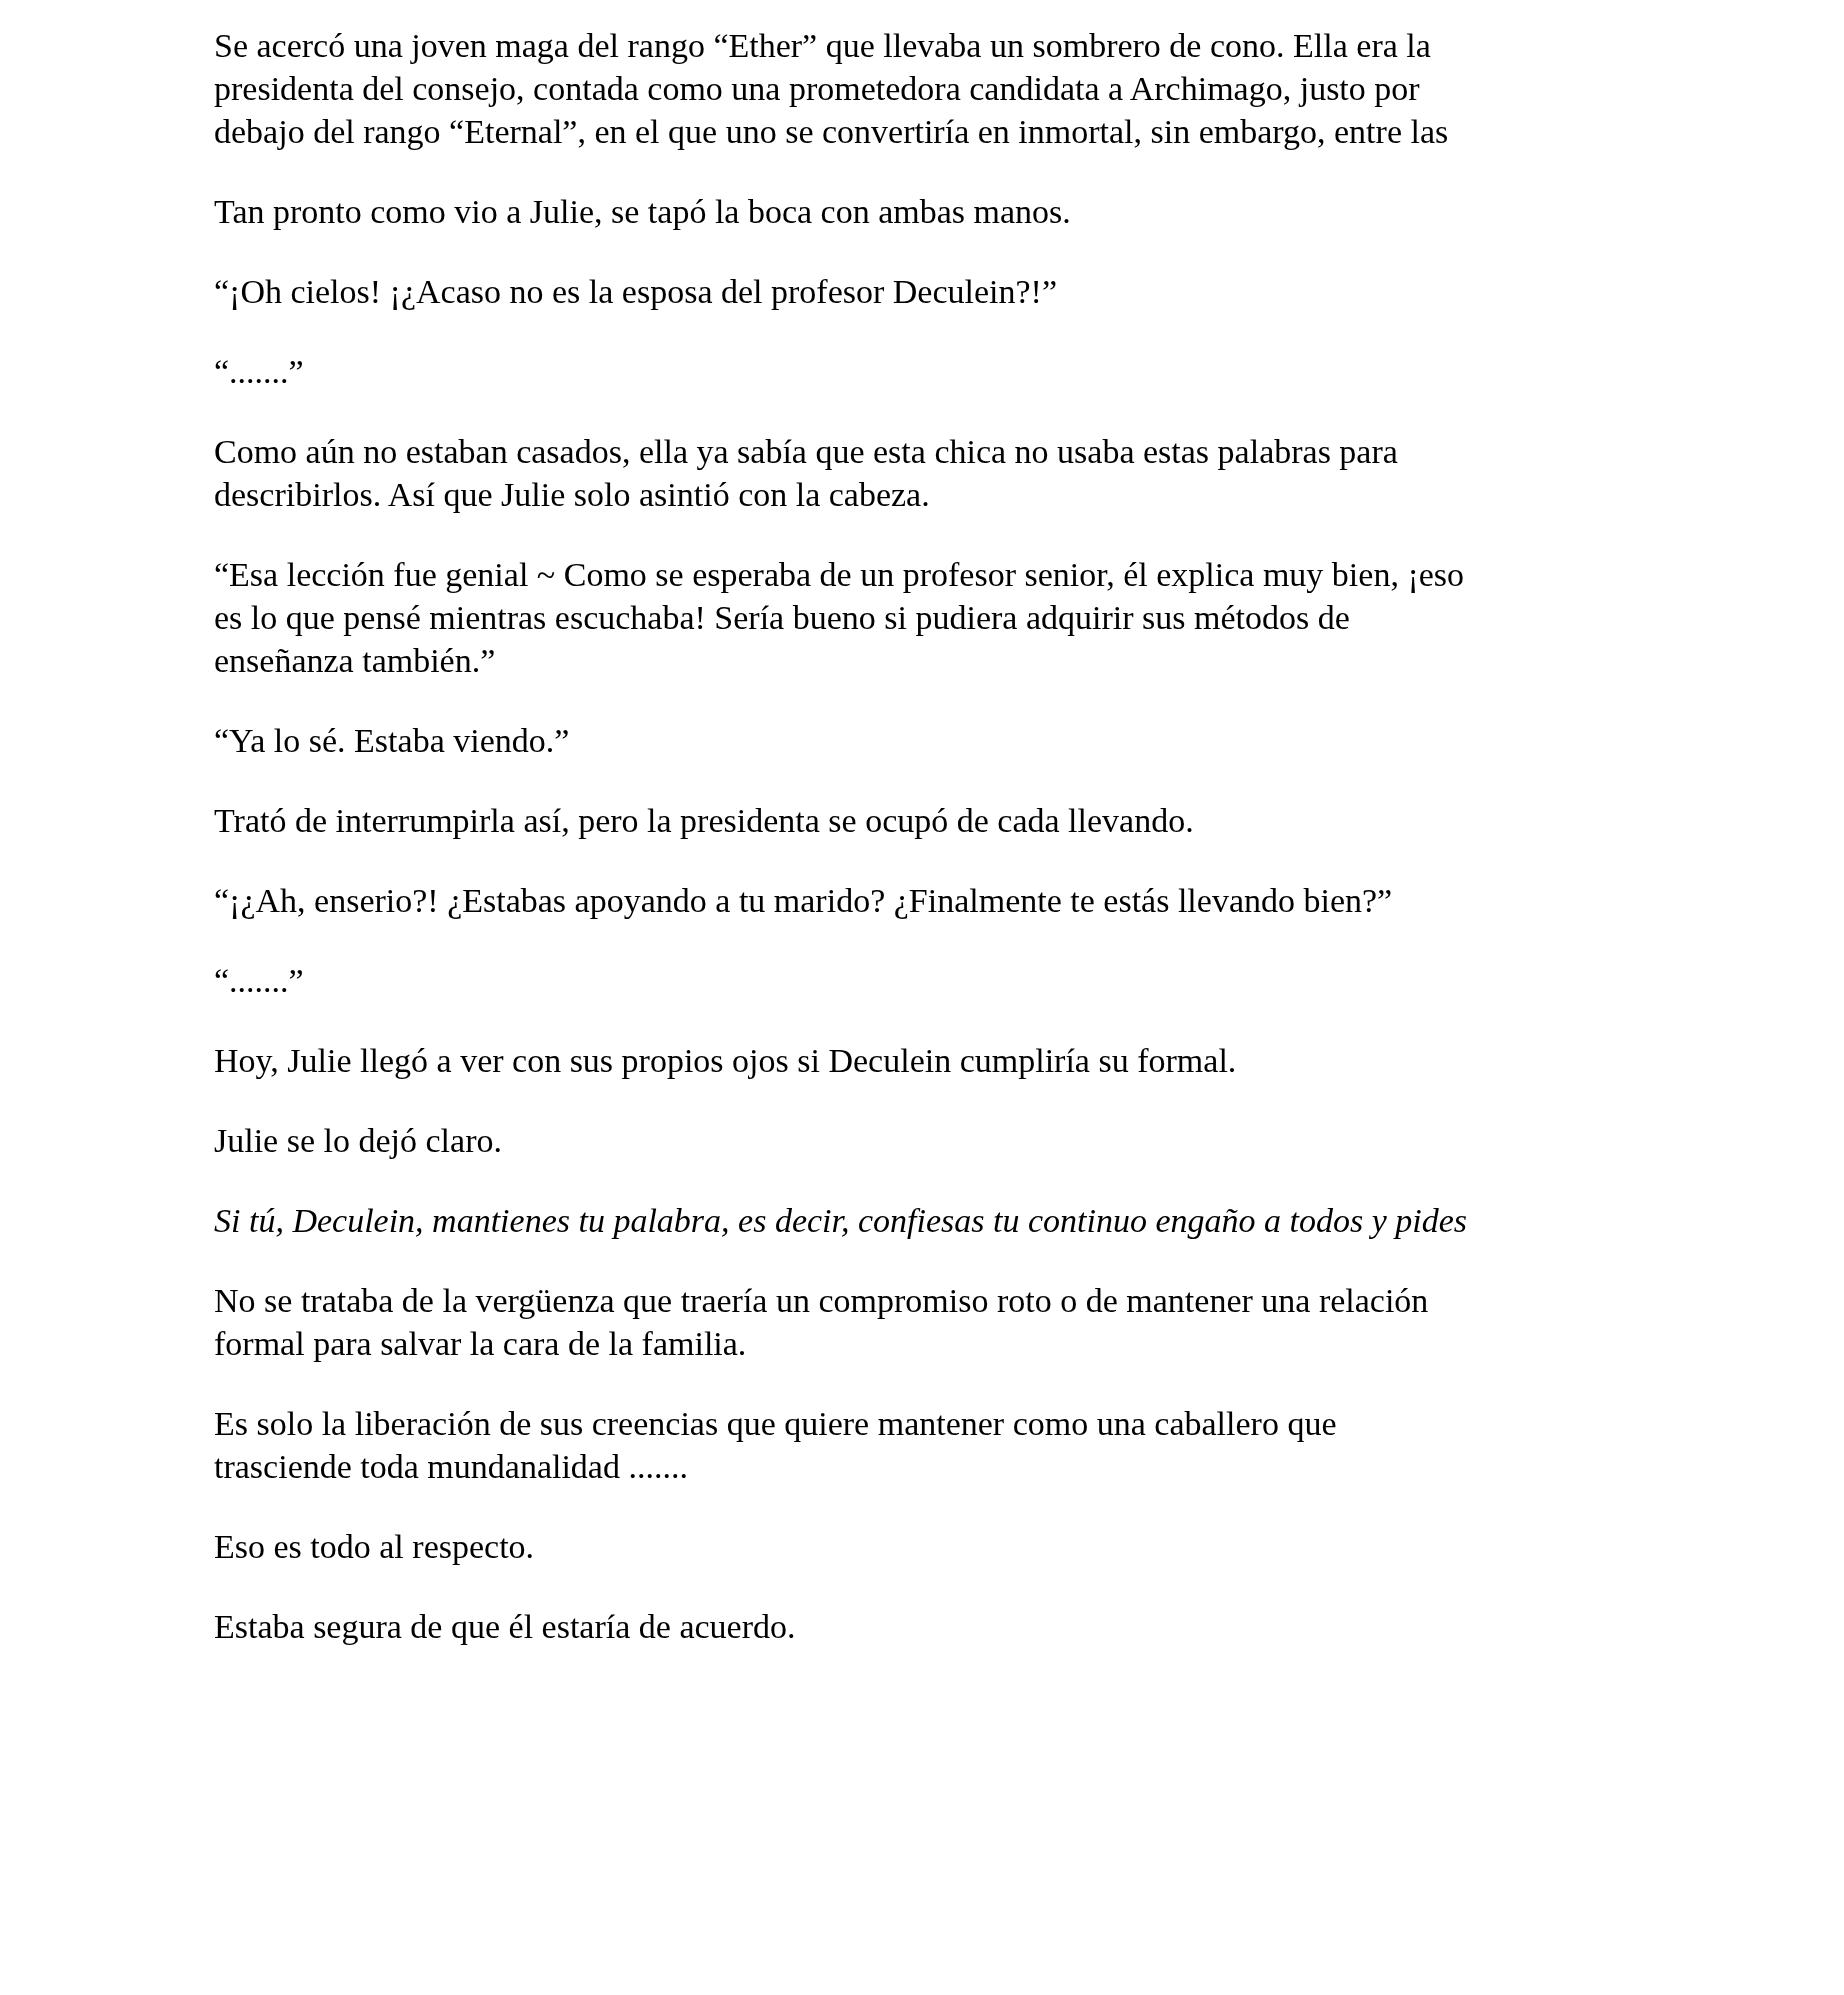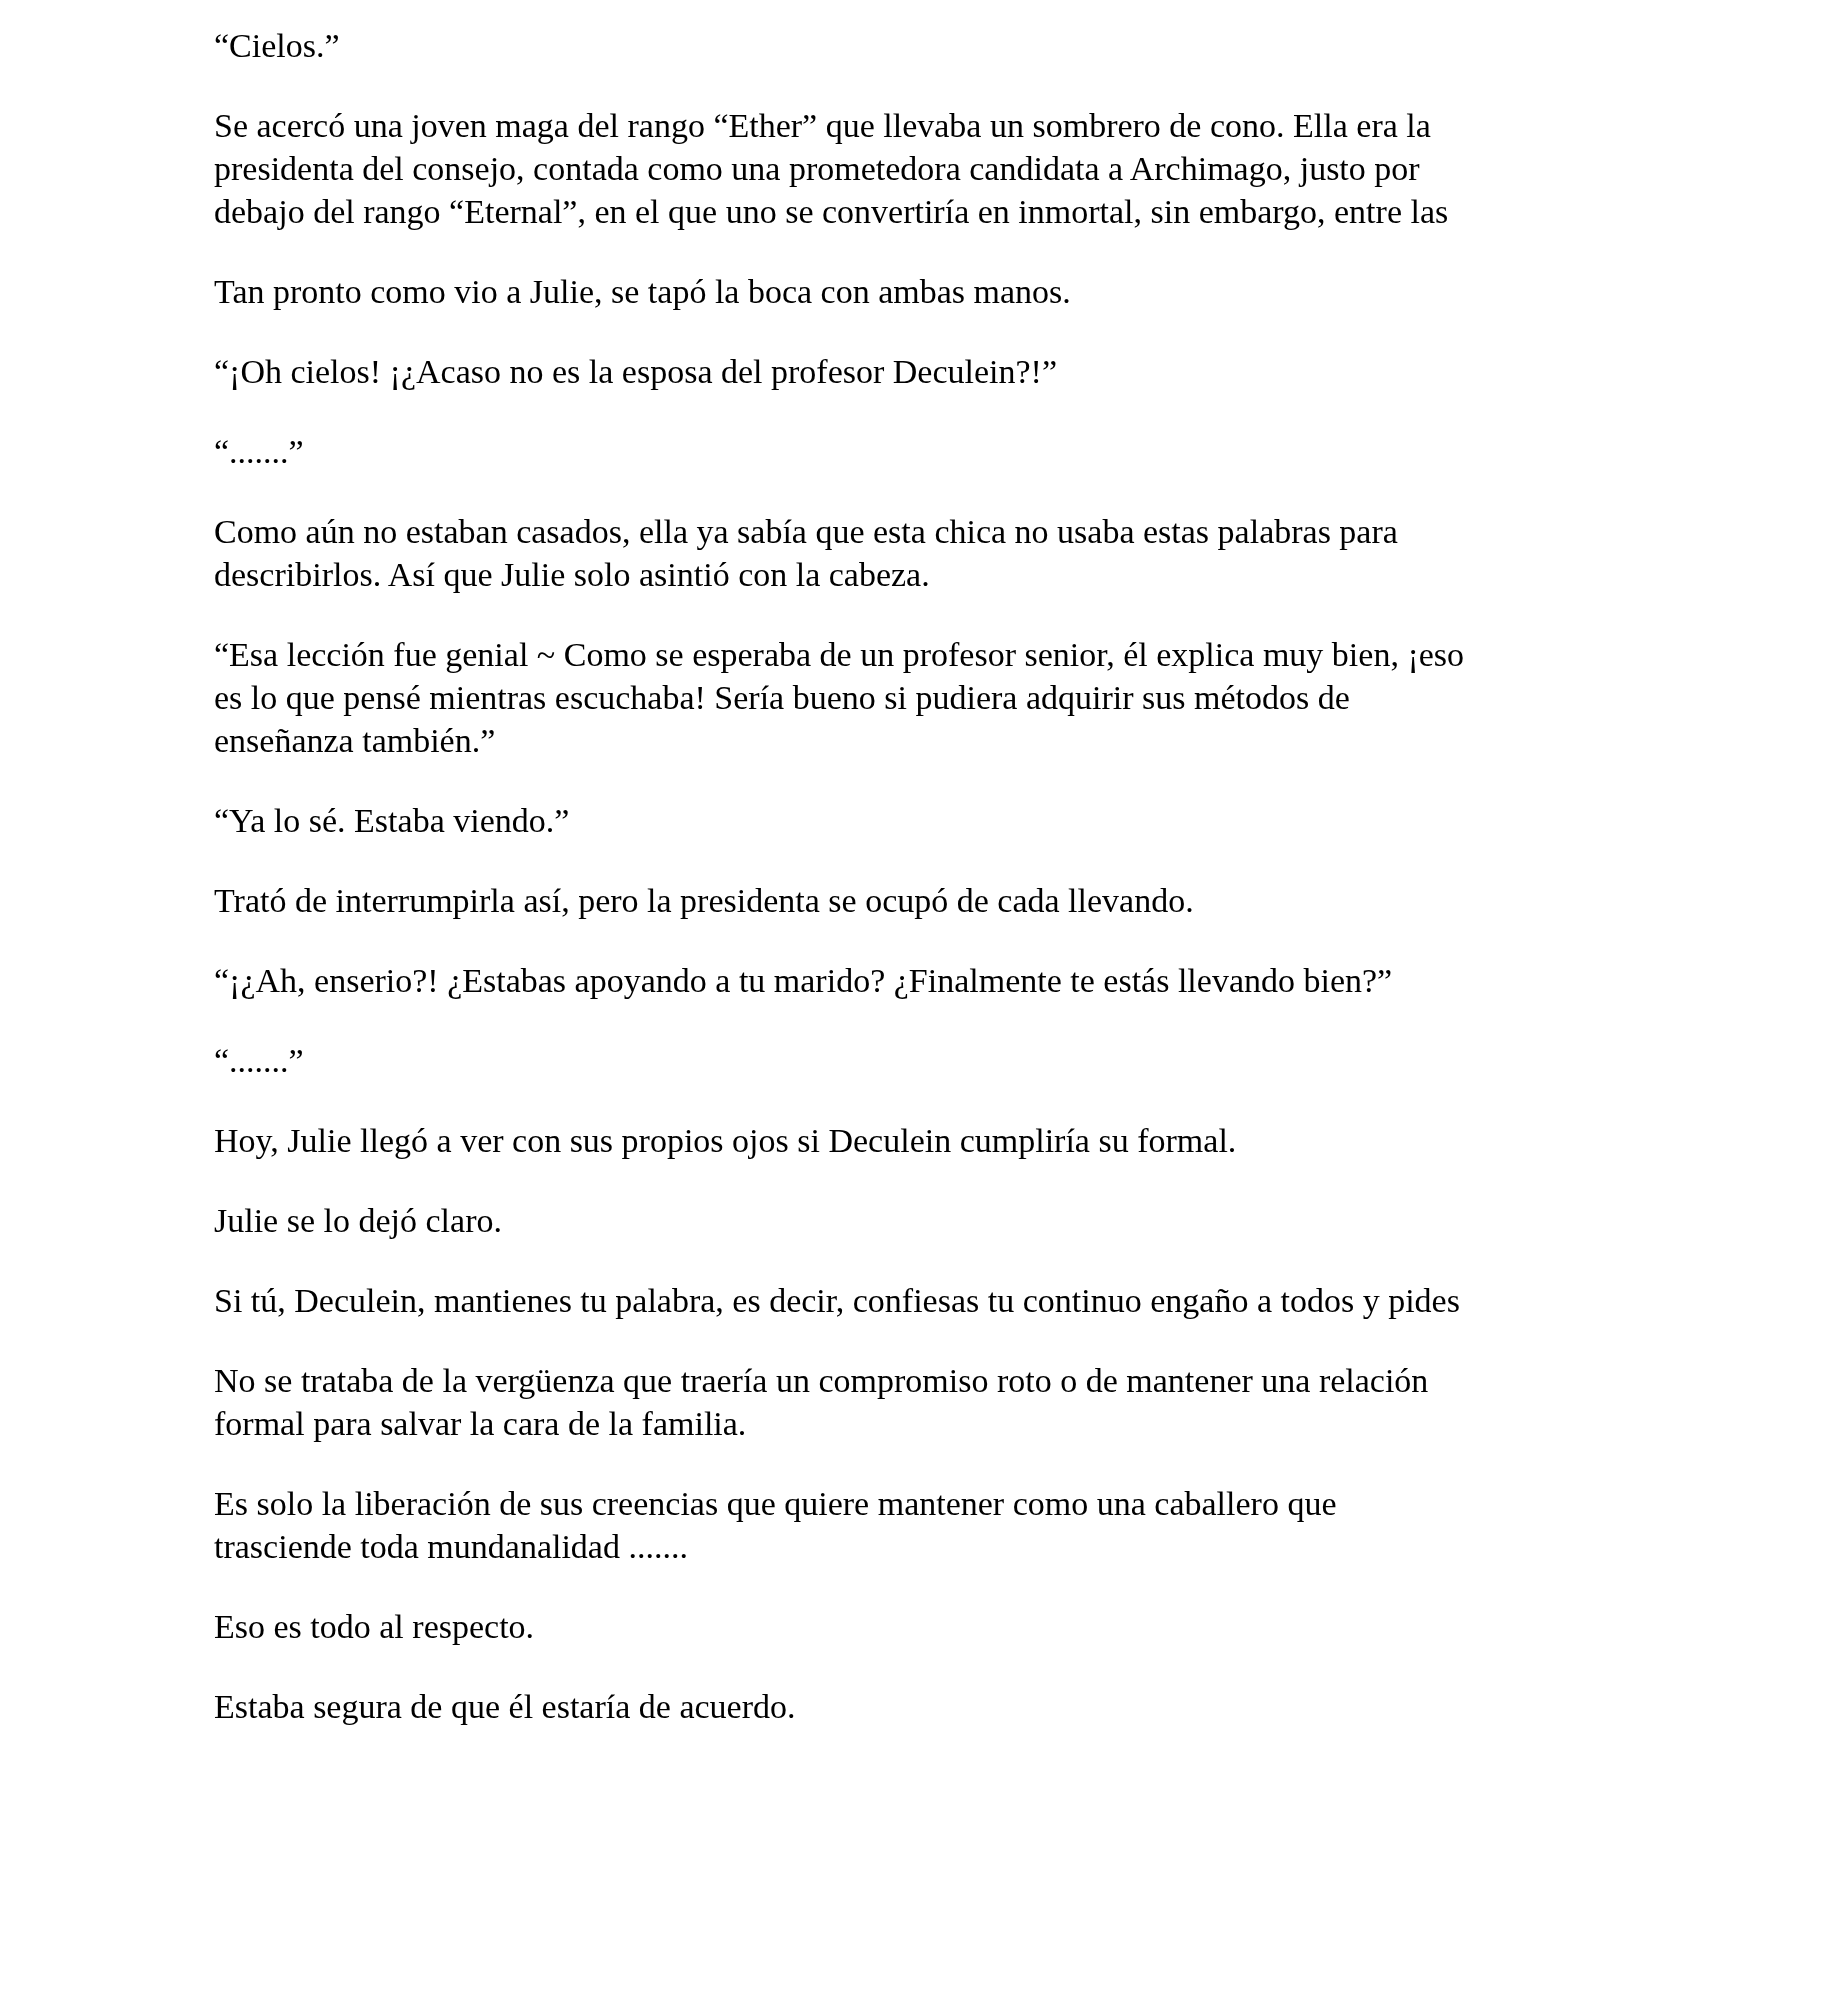--- a/index.html
+++ b/index.html
@@ -23,34 +23,32 @@
     font-family: "Liberation Serif", "DejaVu Serif", serif;
     font-size: 34px;
     line-height: 43px;
     color: #000000;
   }
   .para {
     margin: 0 0 37px 0;
     padding: 0;
   }
   .para.italic {
+    font-style: italic;
   }
   .line {
     display: block;
     white-space: pre;
   }
 </style>
 </head>
 <body>
 
 <div class="page">
   <div class="doc" style="color: rgb(0, 0, 0);">
-      <p class="para">
-        <span class="line">“Cielos.”</span>
-      </p>
       <p class="para">
         <span class="line">Se acercó una joven maga del rango “Ether” que llevaba un sombrero de cono. Ella era la</span>
         <span class="line">presidenta del consejo, contada como una prometedora candidata a Archimago, justo por</span>
         <span class="line">debajo del rango “Eternal”, en el que uno se convertiría en inmortal, sin embargo, entre las</span>
       </p>
       <p class="para">
         <span class="line">Tan pronto como vio a Julie, se tapó la boca con ambas manos.</span>
       </p>
       <p class="para">
         <span class="line">“¡Oh cielos! ¡¿Acaso no es la esposa del profesor Deculein?!”</span>

